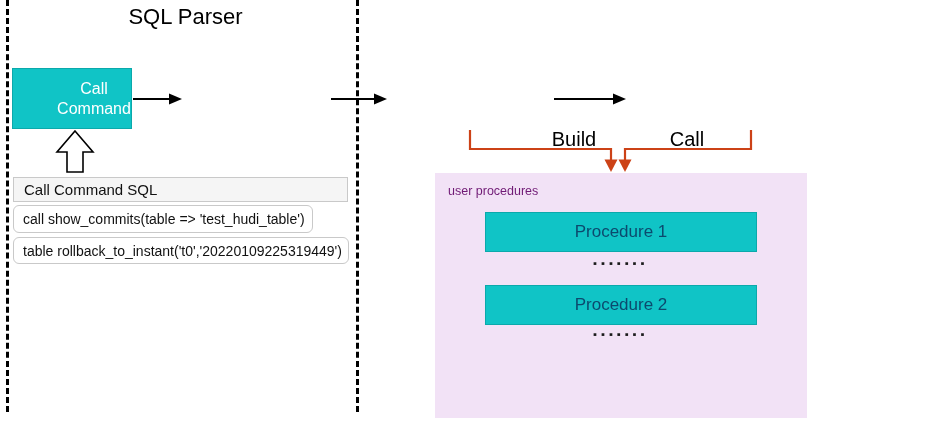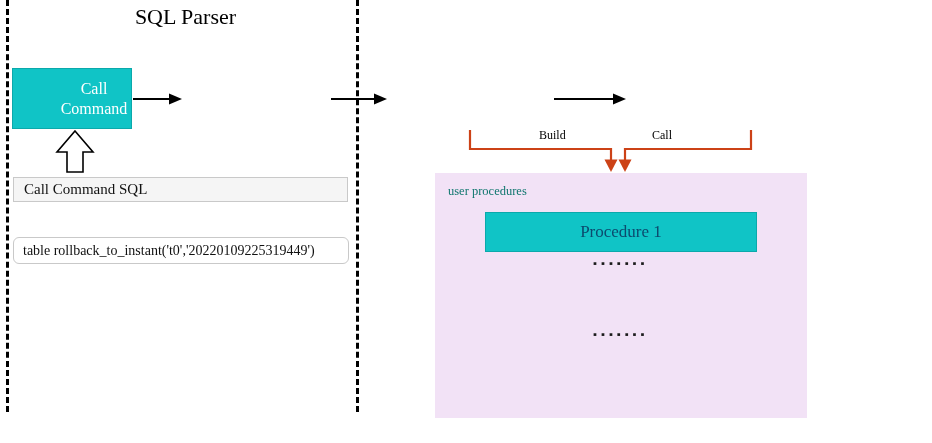--- a/index.html
+++ b/index.html
@@ -1,57 +1,57 @@
 <!DOCTYPE html>
 <html><head>
 <meta charset="utf-8">
 <style>
   html,body { margin:0; padding:0; background:#ffffff; }
   .canvas {
     position:relative; width:876px; height:443px; background:#ffffff;
-    font-family:Liberation Serif, serif; overflow:hidden;
+    font-family:Liberation Sans, sans-serif; overflow:hidden;
   }
   .dash-line {
     position:absolute; top:0; height:412px; width:0;
     border-left:3px dashed #000;
   }
   .section-title {
     position:absolute; top:4px; font-size:22px; color:#000;
     text-align:center; white-space:nowrap;
   }
   .node {
     position:absolute; background:#10c4c6; border:1px solid #0ba9ab;
     color:#ffffff; display:flex; align-items:center; justify-content:center;
     text-align:center; box-sizing:border-box; line-height:1.25;
   }
   .node-small { font-size:16px; }
   .node-wide  { font-size:16px; white-space:nowrap; }
   .edge-label {
-    position:absolute; font-size:12px; color:#000; text-align:left; width:70px;
+    position:absolute; font-size:20px; color:#000; text-align:center; width:70px;
   }
   .svg-overlay { position:absolute; left:0; top:0; pointer-events:none; }
   .sql-header {
     position:absolute; left:13px; top:177px; width:335px; height:25px;
     background:#f5f5f5; border:1px solid #c9c9c9; border-radius:0;
     box-sizing:border-box; font-size:15px; color:#111;
     display:flex; align-items:center; padding-left:10px;
   }
   .sql-row {
     position:absolute; background:#ffffff; border:1px solid #c9c9c9;
     border-radius:6px; box-sizing:border-box; font-size:14px; color:#111;
     display:flex; align-items:center; padding-left:9px; white-space:nowrap;
   }
   .sql-row-1 { left:13px; top:205px; width:300px; height:28px; }
   .sql-row-2 { left:13px; top:237px; width:336px; height:27px; }
   .user-procedures {
     position:absolute; left:435px; top:173px; width:372px; height:245px;
     background:#f2e2f6;
   }
   .user-procedures-label {
-    position:absolute; left:13px; top:11px; font-size:12.5px; color:#0f766e;
+    position:absolute; left:13px; top:11px; font-size:12.5px; color:#701a75;
   }
   .proc-box {
     position:absolute; left:50px; width:272px; height:40px;
     background:#10c4c6; border:1px solid #0ba9ab; box-sizing:border-box;
     color:#0c4a6e; font-size:17px; display:flex; align-items:center; justify-content:center;
   }
   .proc-1 { top:39px; }
   .proc-2 { top:112px; }
   .proc-n { top:184px; }
   .dots-row {
@@ -100,22 +100,24 @@
 
     <g stroke="#cc4217" stroke-width="2.2" fill="none">
       <path d="M751 130 L751 149 L625 149 L625 161"></path>
       <polygon points="625,172 618.5,159.5 631.5,159.5" fill="#cc4217" stroke="none"></polygon>
     </g>
 
     <polygon points="75,131 93,152 83,152 83,172 67,172 67,152 57,152" fill="#ffffff" stroke="#000" stroke-width="1.6"></polygon>
   </svg>
 
   <div class="sql-header">Call Command SQL</div>
+  <div class="sql-row sql-row-1">call show_commits(table =&gt; 'test_hudi_table')</div>
   <div class="sql-row sql-row-2">table rollback_to_instant('t0','20220109225319449')</div>
 
   <div class="user-procedures">
     <div class="user-procedures-label">user procedures</div>
     <div class="proc-box proc-1">Procedure 1</div>
     <div class="dots-row dots-1">▪▪▪▪▪▪▪</div>
+    <div class="proc-box proc-2">Procedure 2</div>
     <div class="dots-row dots-2">▪▪▪▪▪▪▪</div>
   </div>
 
 </div>
 
 </body></html>

